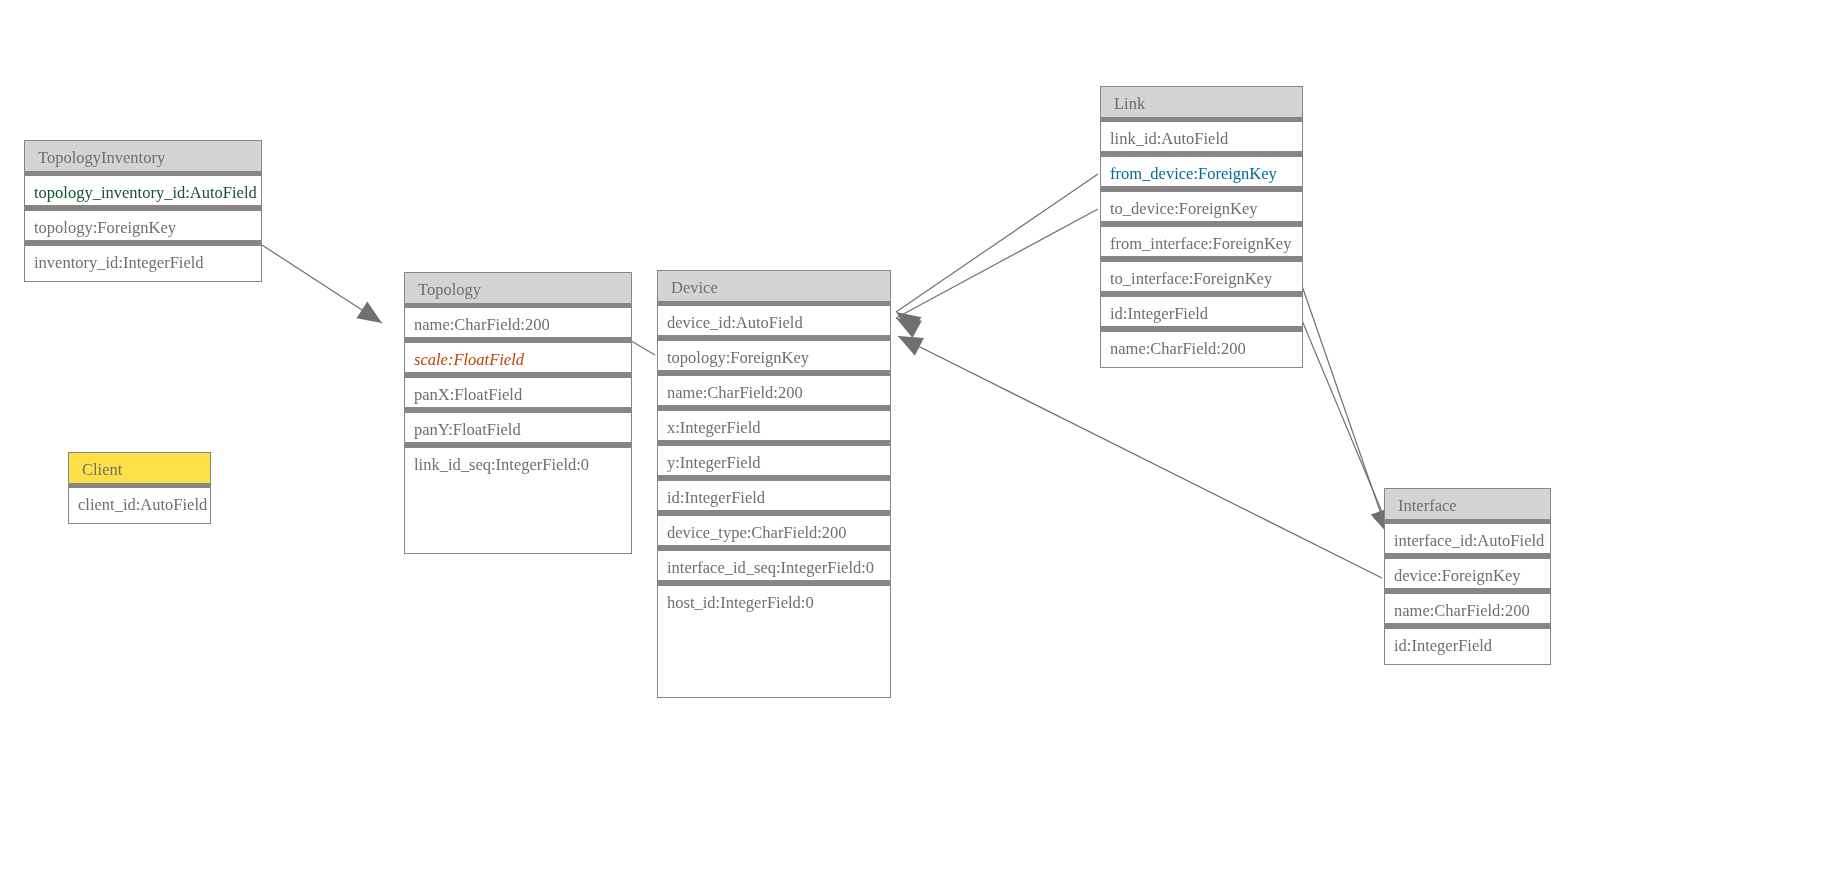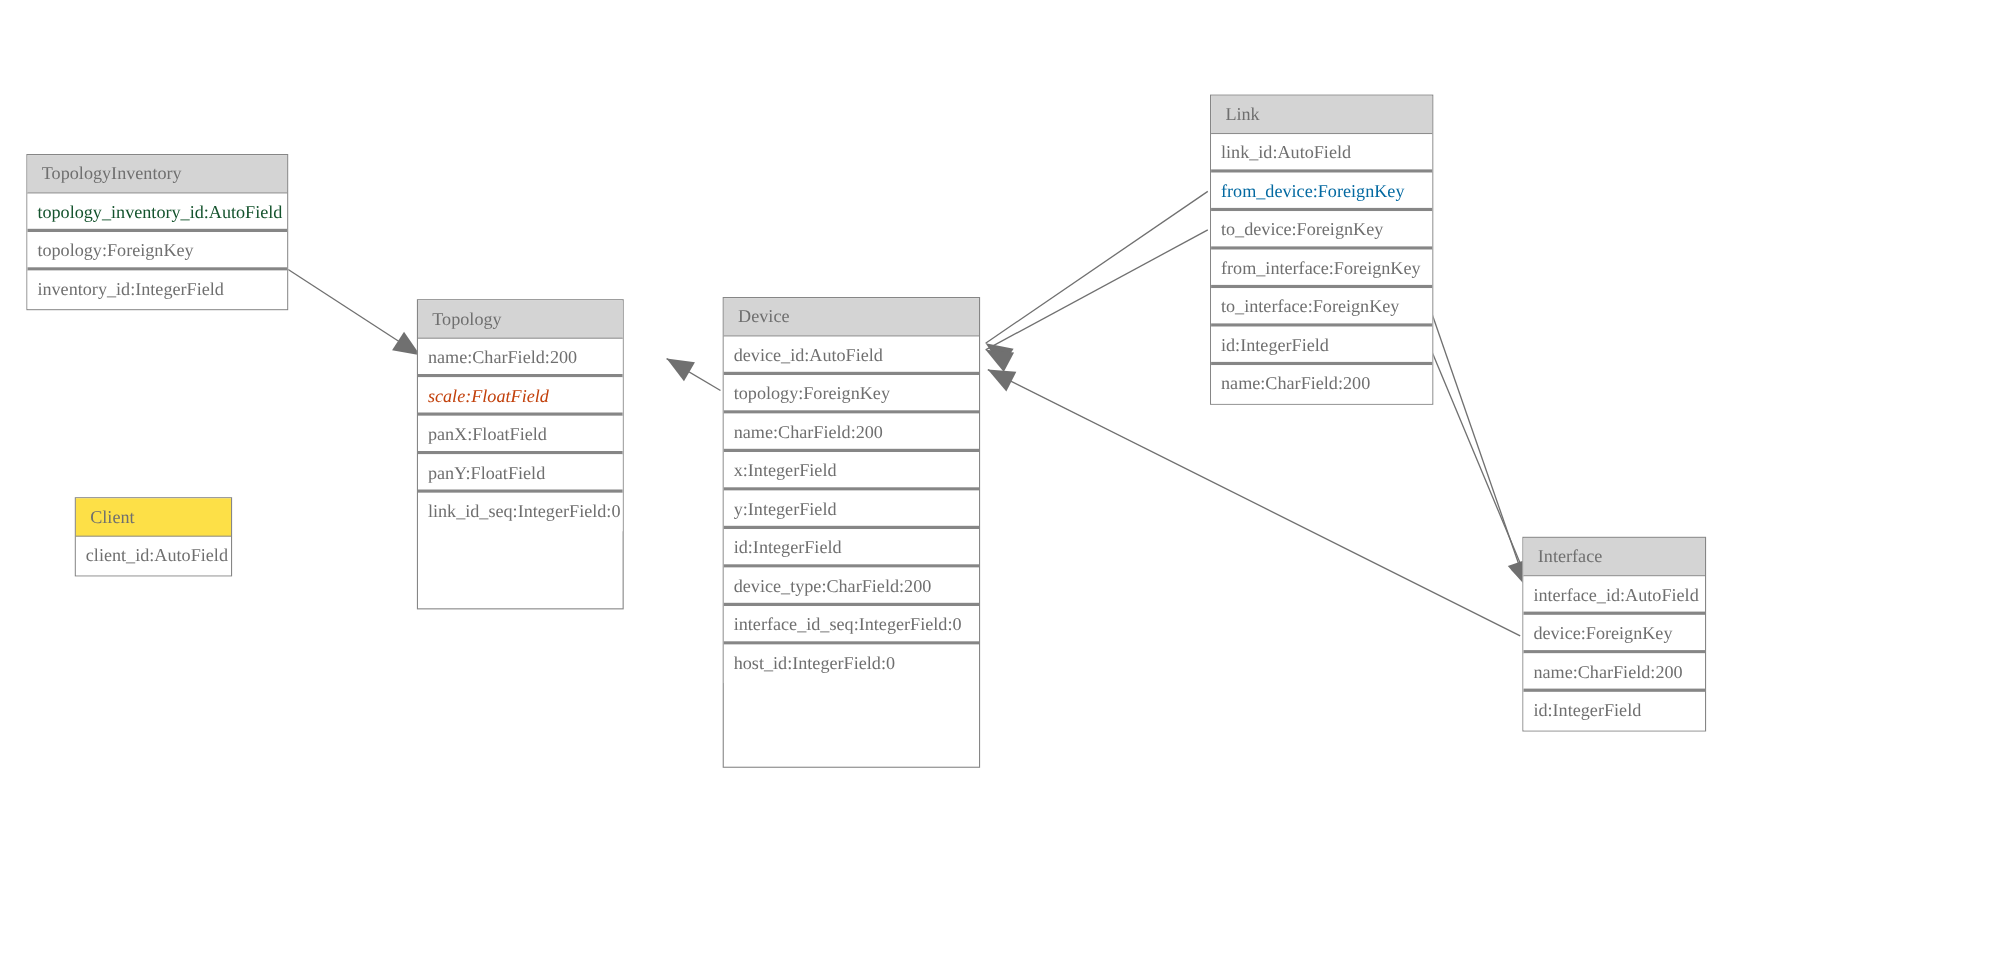--- a/index.html
+++ b/index.html
@@ -29,33 +29,33 @@
     box-sizing: border-box;
     border: 1px solid #868686;
     background: #ffffff;
     z-index: 5;
   }
   .entity-header {
     box-sizing: border-box;
     height: 35px;
     line-height: 34px;
     background: #d4d4d4;
-    border-bottom: 1px solid #000000;
+    border-bottom: 5px solid #000000;
     color: #6f6f6f;
     font-size: 16.5px;
     padding: 0 0 0 13px;
     white-space: nowrap;
     overflow: hidden;
   }
   .entity-field {
     box-sizing: border-box;
     height: 35px;
     line-height: 34px;
     background: #ffffff;
-    border-bottom: 3px solid #404040;
+    border-bottom: 6px solid #404040;
     color: #6f6f6f;
     font-size: 16.5px;
     padding: 0 0 0 9px;
     white-space: nowrap;
     overflow: hidden;
   }
   .entity-field:last-child {
     border-bottom: none;
   }
 </style>
@@ -95,21 +95,21 @@
       </g>
     </svg>
 
   <div id="entity-layer">
       <div class="entity" style="left: 24px; top: 140px; width: 238px; height: 142px; border-color: rgb(134, 134, 134);">
         <div class="entity-header" style="background: rgb(212, 212, 212); color: rgb(111, 111, 111); border-bottom-color: rgb(134, 134, 134);">TopologyInventory</div>
         <div class="entity-field" style="color: #14532d; border-bottom-color: rgb(134, 134, 134);">topology_inventory_id:AutoField</div>
         <div class="entity-field" style="color: rgb(111, 111, 111); border-bottom-color: rgb(134, 134, 134);">topology:ForeignKey</div>
         <div class="entity-field" style="color: rgb(111, 111, 111); border-bottom-color: rgb(134, 134, 134);">inventory_id:IntegerField</div>
       </div>
-      <div class="entity" style="left: 379px; top: 272px; width: 188px; height: 282px; border-color: rgb(134, 134, 134);">
+      <div class="entity" style="left: 404px; top: 272px; width: 228px; height: 282px; border-color: rgb(134, 134, 134);">
         <div class="entity-header" style="background: rgb(212, 212, 212); color: rgb(111, 111, 111); border-bottom-color: rgb(134, 134, 134);">Topology</div>
         <div class="entity-field" style="color: rgb(111, 111, 111); border-bottom-color: rgb(134, 134, 134);">name:CharField:200</div>
         <div class="entity-field" style="color: #c2410c; border-bottom-color: rgb(134, 134, 134); font-style: italic;">scale:FloatField</div>
         <div class="entity-field" style="color: rgb(111, 111, 111); border-bottom-color: rgb(134, 134, 134);">panX:FloatField</div>
         <div class="entity-field" style="color: rgb(111, 111, 111); border-bottom-color: rgb(134, 134, 134);">panY:FloatField</div>
         <div class="entity-field" style="color: rgb(111, 111, 111); border-bottom-color: rgb(134, 134, 134);">link_id_seq:IntegerField:0</div>
       </div>
       <div class="entity" style="left: 68px; top: 452px; width: 143px; height: 72px; border-color: rgb(134, 134, 134);">
         <div class="entity-header" style="background: #fde047; color: rgb(111, 111, 111); border-bottom-color: rgb(134, 134, 134);">Client</div>
         <div class="entity-field" style="color: rgb(111, 111, 111); border-bottom-color: rgb(134, 134, 134);">client_id:AutoField</div>

